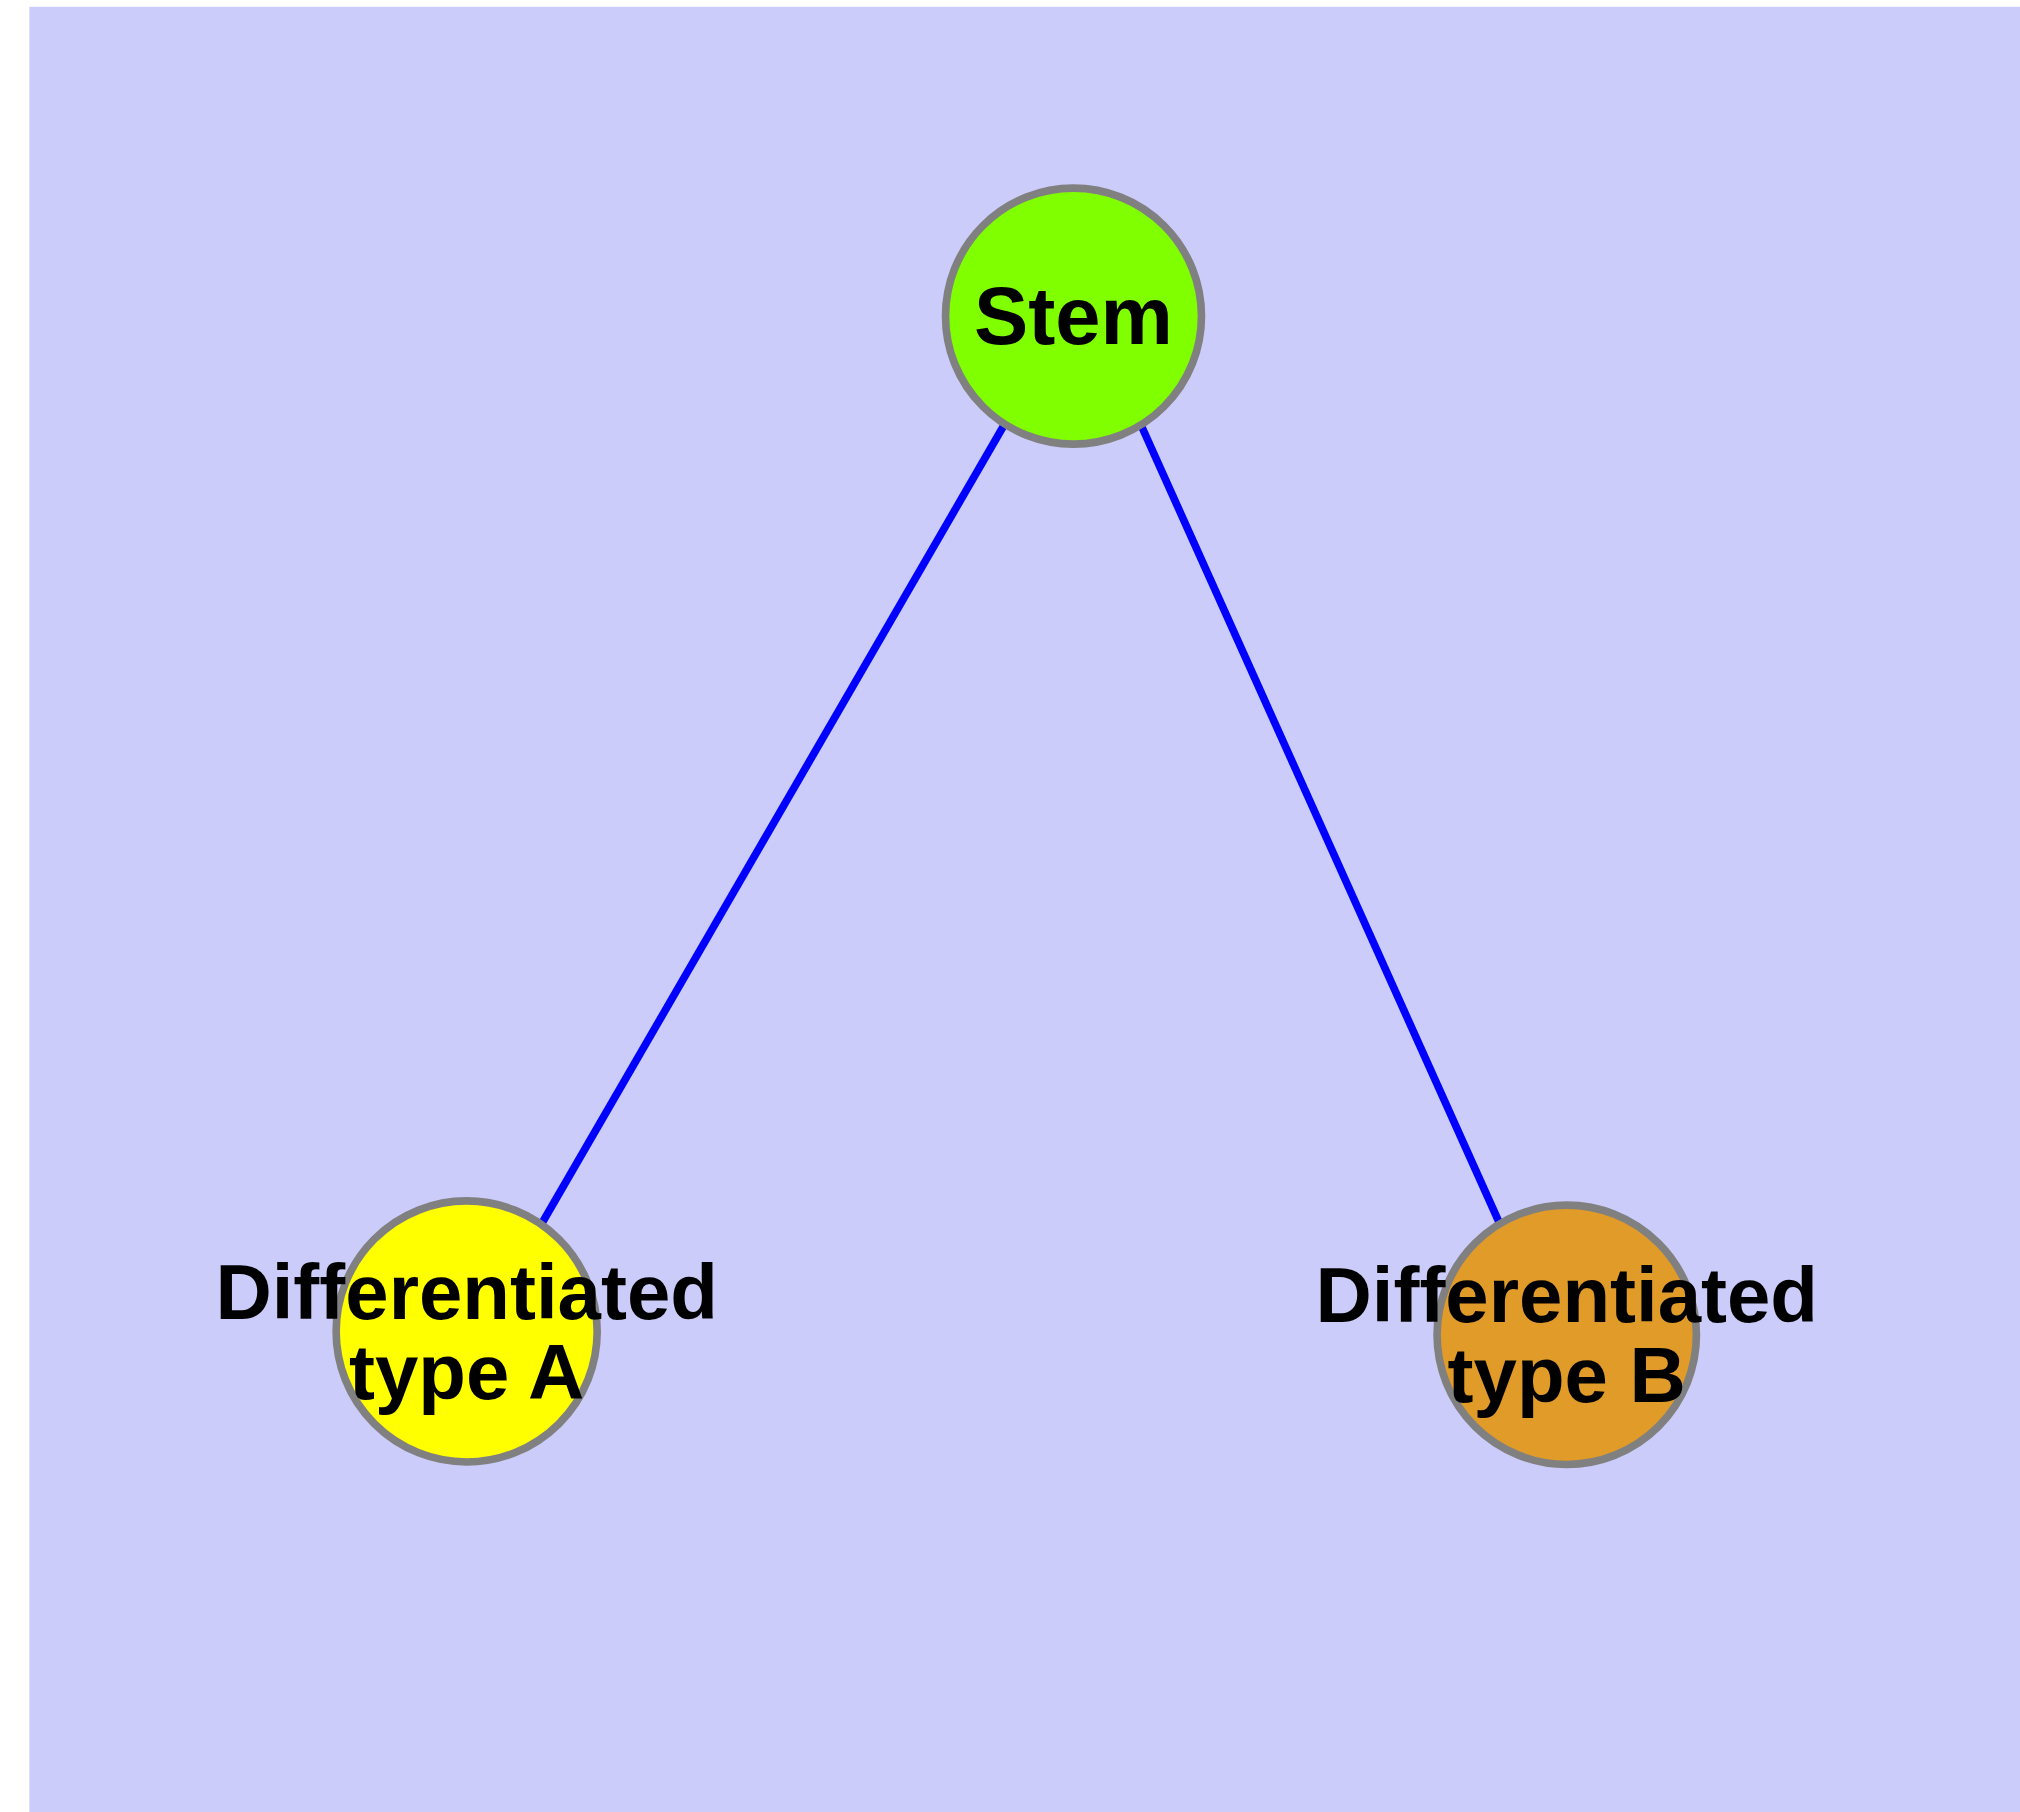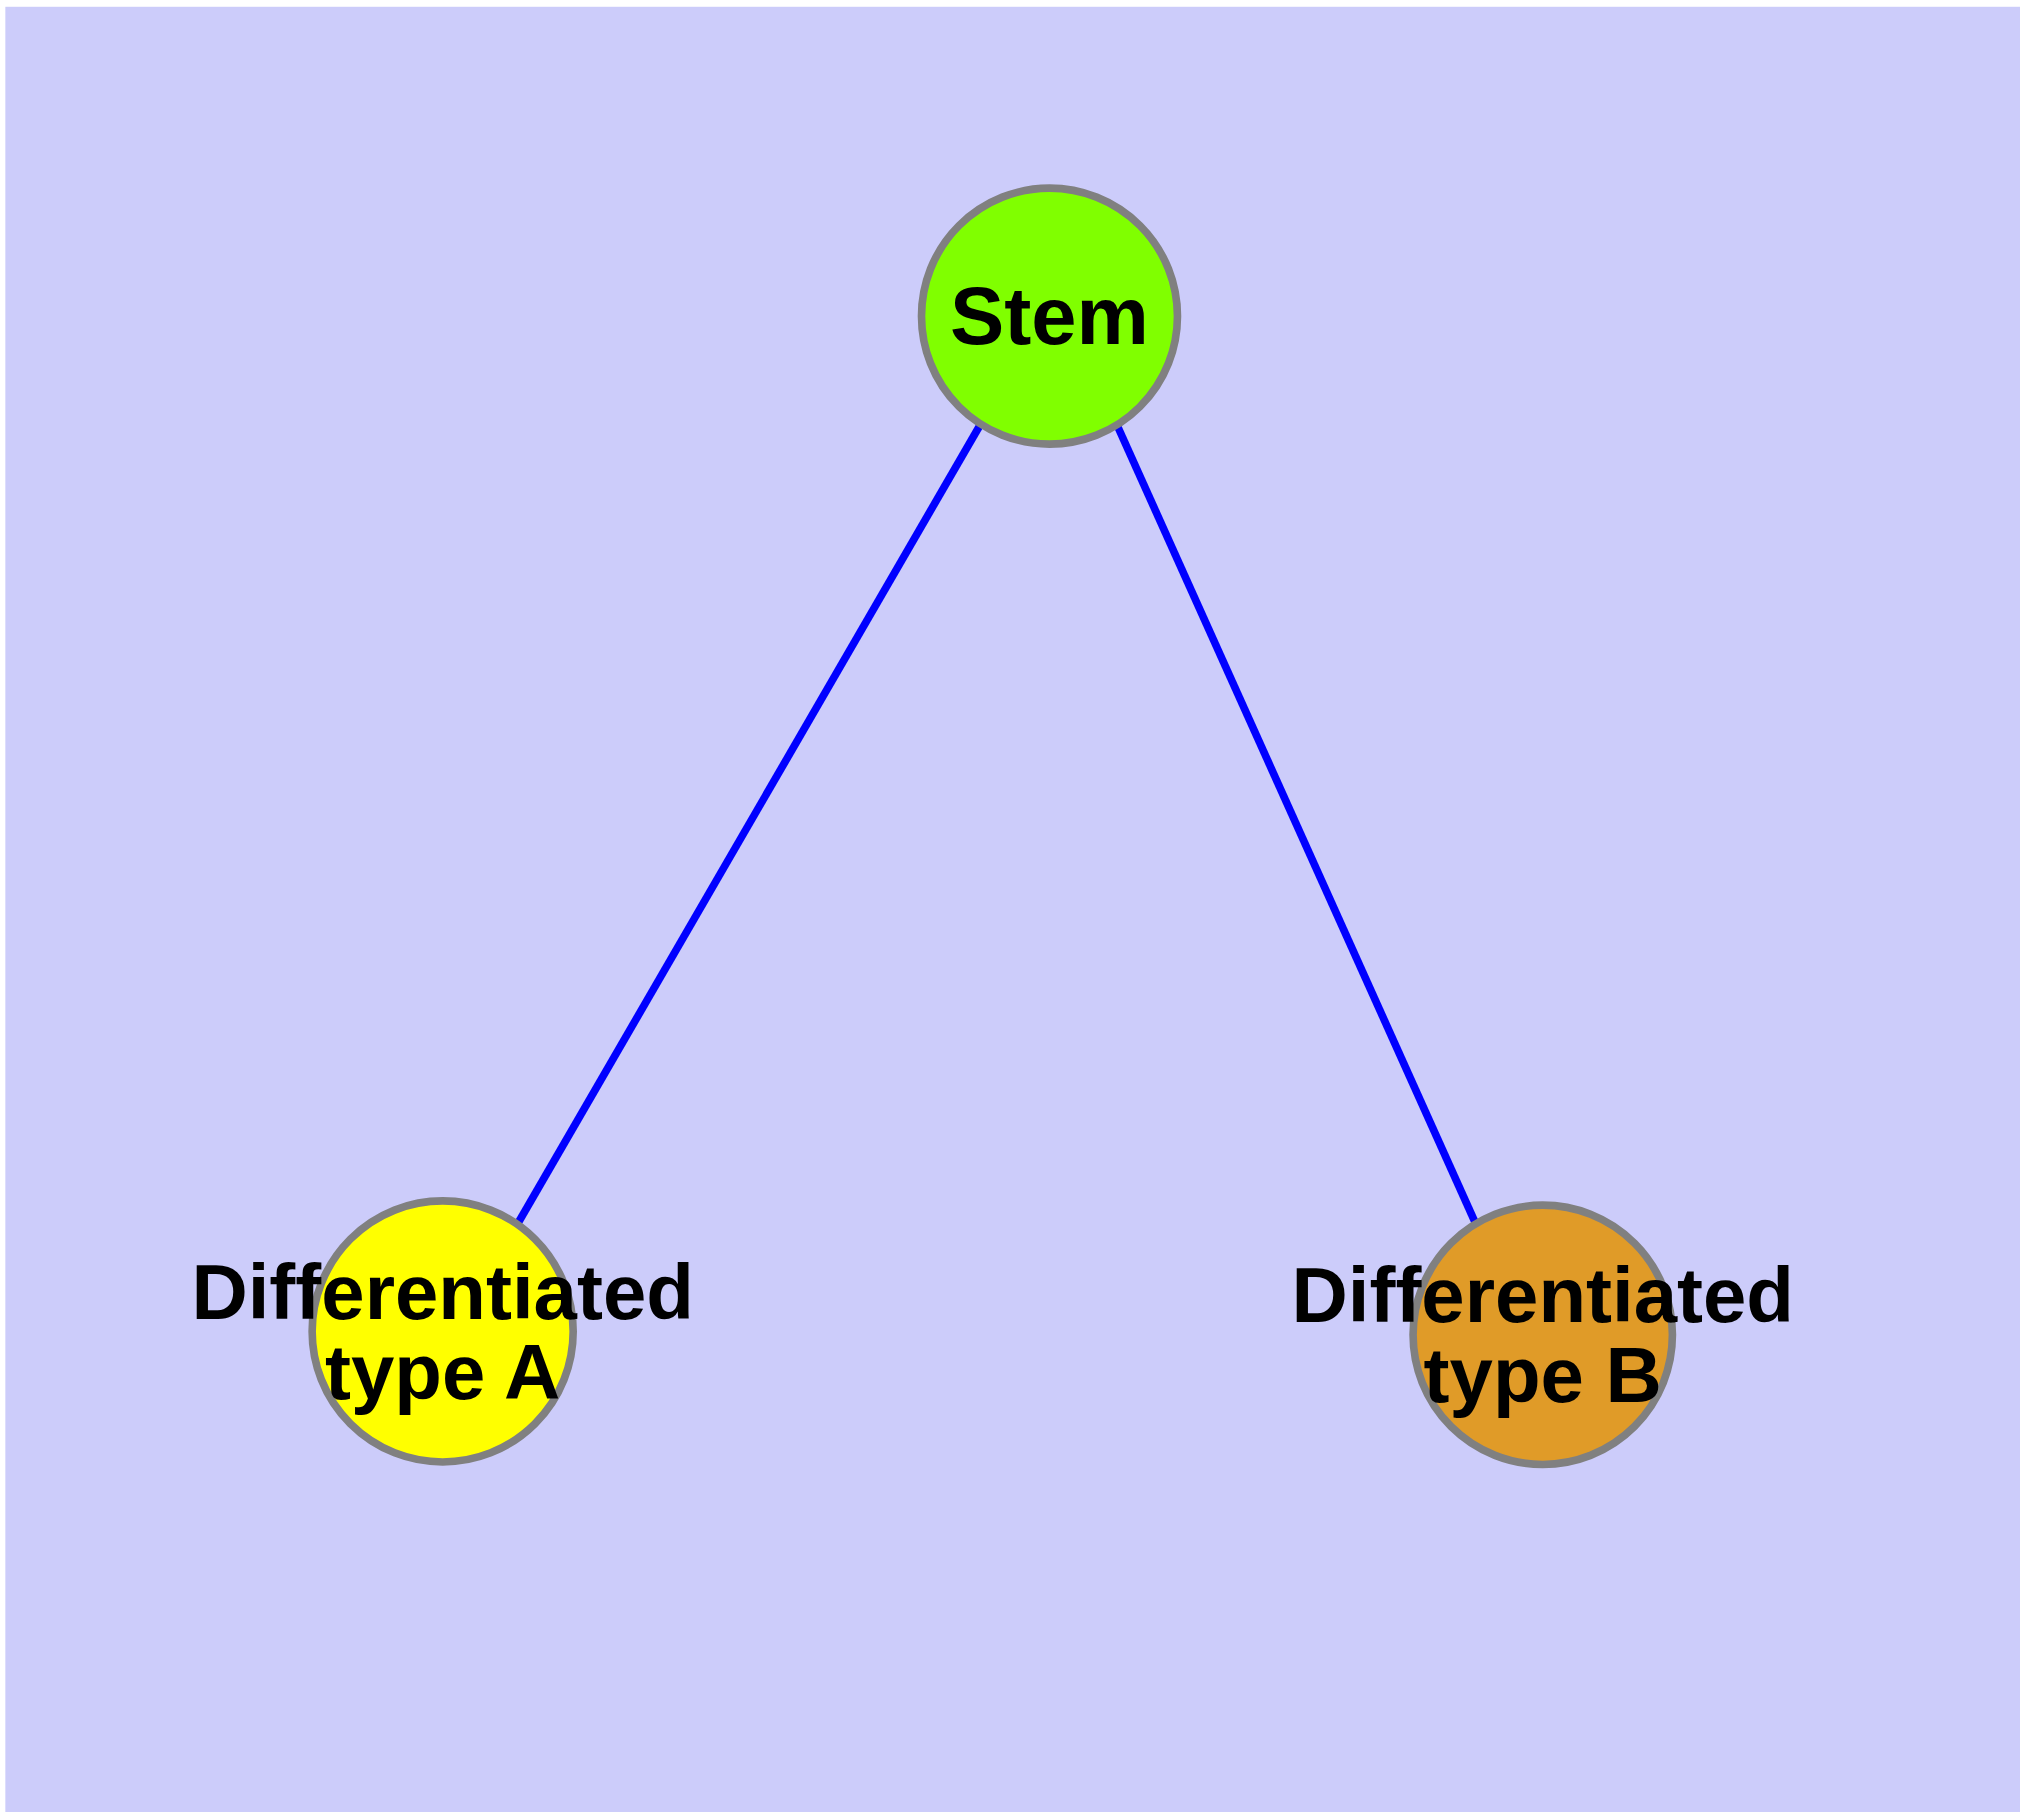--- a/index.html
+++ b/index.html
@@ -12,20 +12,21 @@
     width: 2021px;
     height: 1812px;
     overflow: hidden;
     font-family: "Liberation Sans", sans-serif;
   }
   #canvas {
     position: relative;
     width: 1801px;
     height: 1812px;
     background: #ffffff;
+    margin-left: 24px;
   }
   #graph-svg {
     position: absolute;
     top: 0;
     left: 0;
     width: 2021px;
     height: 1812px;
     display: block;
   }
   .node-label {

